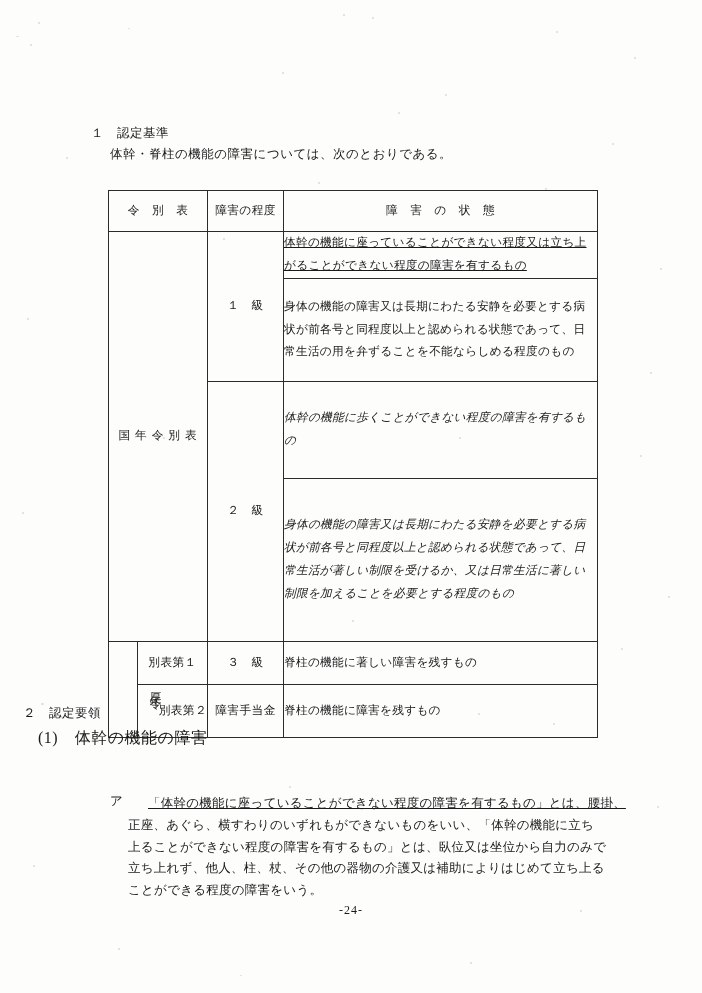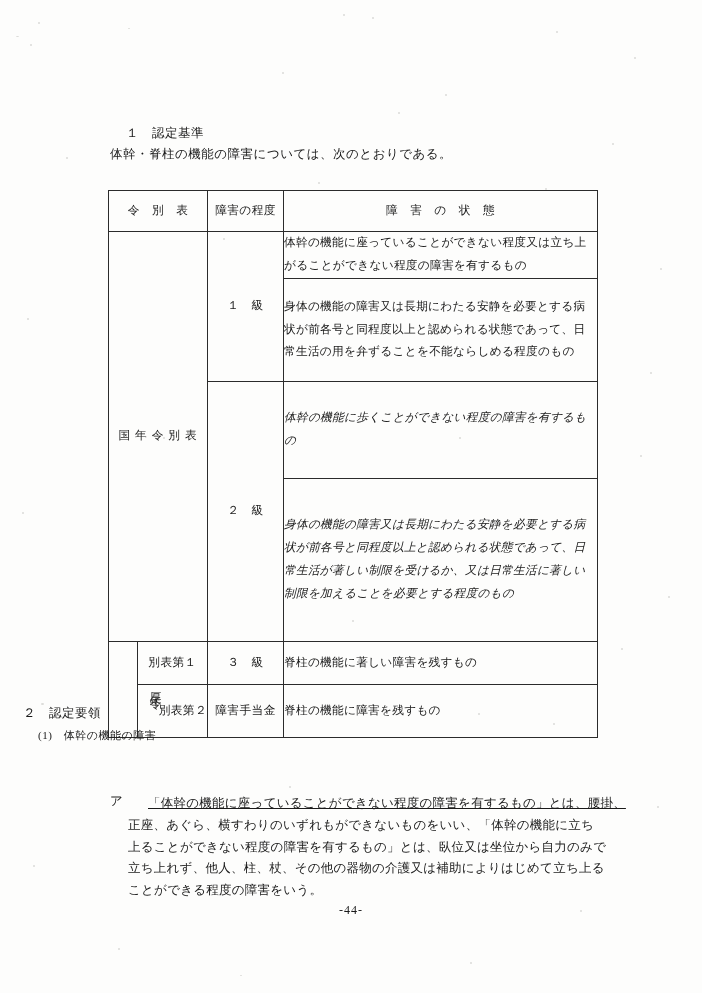--- a/index.html
+++ b/index.html
@@ -51,21 +51,20 @@
     white-space: pre;
   }
 
   .sec-num-1 {
     position: absolute;
     left: 91px;
     top: 125px;
     font-size: 12.5px;
     letter-spacing: 0.5px;
     white-space: pre;
-    margin-left: 35px;
   }
   .sec-body-1 {
     position: absolute;
     left: 110px;
     top: 146px;
     font-size: 12.5px;
     letter-spacing: 0.5px;
     white-space: pre;
   }
 
@@ -142,21 +141,21 @@
     left: 23px;
     top: 705px;
     font-size: 12.5px;
     letter-spacing: 0.5px;
     white-space: pre;
   }
   .sec-2-1 {
     position: absolute;
     left: 38px;
     top: 728px;
-    font-size: 11px;
+    font-size: 16px;
     letter-spacing: 0.5px;
     white-space: pre;
   }
   .sec-2-body {
     position: absolute;
     left: 68px;
     top: 751px;
     width: 580px;
     font-size: 12.5px;
     letter-spacing: 0.4px;
@@ -266,21 +265,21 @@
 
         <tr>
           <td class="hd-cell" colspan="2">令　別　表</td>
           <td class="hd-cell">障害の程度</td>
           <td class="hd-cell">障　害　の　状　態</td>
         </tr>
 
         <tr>
           <td class="kokunen-cell" colspan="2" rowspan="4">国 年 令 別 表</td>
           <td class="grade-cell" rowspan="2">１　級</td>
-          <td class="state-cell" style="height:46px;">体幹の機能に座っていることができない程度又は立ち上がることができない程度の障害を有するもの</td>
+          <td class="state-cell" style="height:46px;text-decoration:underline;">体幹の機能に座っていることができない程度又は立ち上がることができない程度の障害を有するもの</td>
         </tr>
 
         <tr>
           <td class="state-cell" style="height:102px;">身体の機能の障害又は長期にわたる安静を必要とする病状が前各号と同程度以上と認められる状態であって、日常生活の用を弁ずることを不能ならしめる程度のもの</td>
         </tr>
 
         <tr>
           <td class="grade-cell" rowspan="2">２　級</td>
           <td class="state-cell pad-lg" style="height:72px;">体幹の機能に歩くことができない程度の障害を有するもの</td>
         </tr>
@@ -313,16 +312,16 @@
 
     <div class="sec-2-a-label">ア</div>
 
     <div class="sec-2-a-body">「体幹の機能に座っていることができない程度の障害を有するもの」とは、腰掛、</div>
 
     <div class="sec-2-a-cont">正座、あぐら、横すわりのいずれもができないものをいい、「体幹の機能に立ち
 上ることができない程度の障害を有するもの」とは、臥位又は坐位から自力のみで
 立ち上れず、他人、柱、杖、その他の器物の介護又は補助によりはじめて立ち上る
 ことができる程度の障害をいう。</div>
 
-    <div class="page-number">-44-</div>
+    <div class="page-number">-24-</div>
 
   </div>
 </div>
 
 </body></html>

